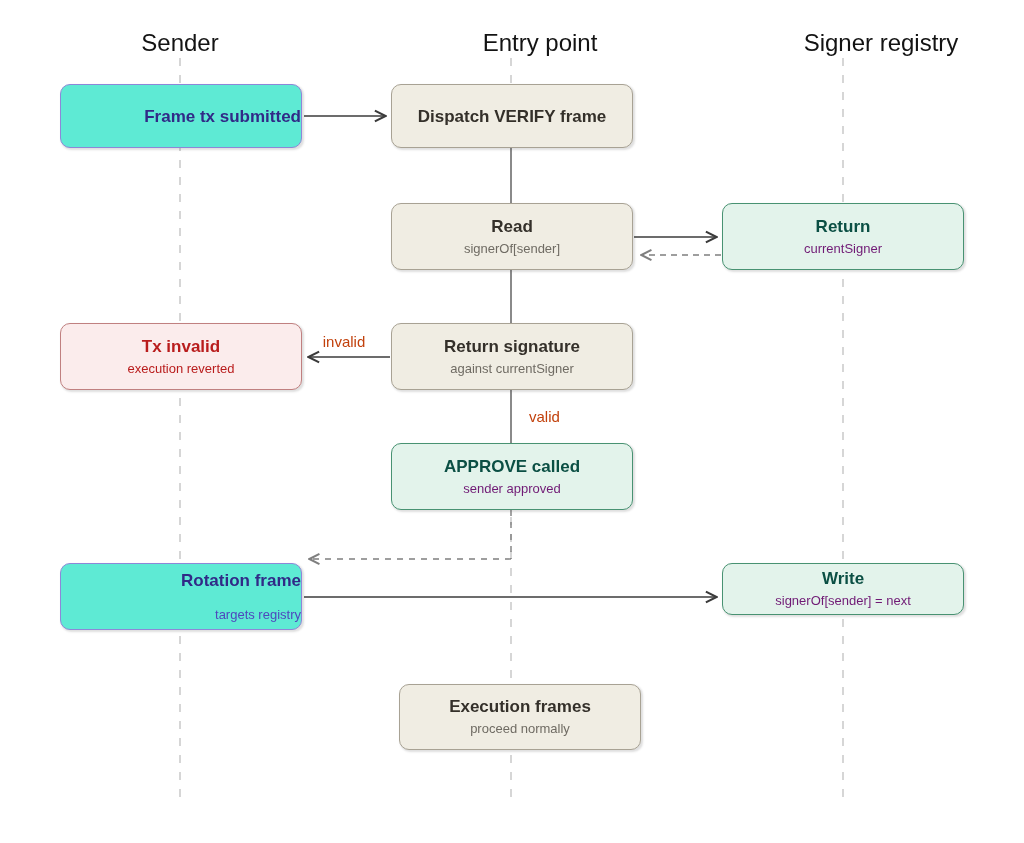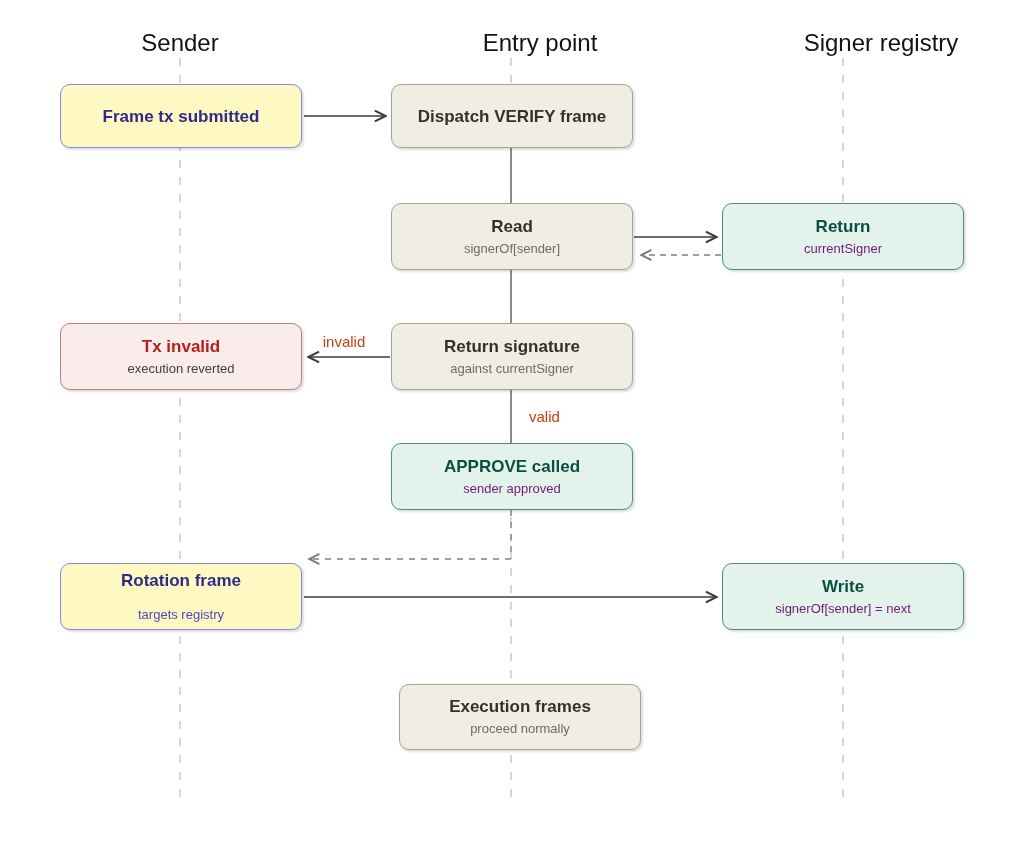--- a/index.html
+++ b/index.html
@@ -22,46 +22,46 @@
     position: absolute; box-sizing: border-box;
     border-radius: 10px; border: 1.5px solid;
     display: flex; flex-direction: column; align-items: center; justify-content: center;
     text-align: center;
     box-shadow: 1.5px 1.5px 2px rgba(80,80,80,0.18);
     background: #fff;
   }
   .node .t { font-weight: bold; font-size: 17px; line-height: 23px; white-space: nowrap; }
   .node .s { font-size: 13px; line-height: 21px; white-space: nowrap; }
 
-  .purple { background: #fef9c3; border-color: #8d87d8; }
+  .purple { background: #5eead4; border-color: #8d87d8; align-items: flex-end; }
   .purple .t { color: #312a87; }
   .purple .s { color: #4f48bd; }
 
   .beige { background: #f0ede3; border-color: #a8a294; }
   .beige .t { color: #34302a; }
   .beige .s { color: #6f6b63; }
 
   .green { background: #e3f3eb; border-color: #489272; }
   .green .t { color: #0b4f44; }
   .green .s { color: #701a75; }
 
   .red { background: #fbecec; border-color: #c08080; }
   .red .t { color: #b91c1c; }
-  .red .s { color: #404040; }
+  .red .s { color: #b91c1c; }
 
   
   #nd-frame-tx   { left: 60px;  top: 84px;  width: 242px; height: 64px; }
   #nd-dispatch   { left: 391px; top: 84px;  width: 242px; height: 64px; }
   #nd-read       { left: 391px; top: 203px; width: 242px; height: 67px; }
   #nd-return     { left: 722px; top: 203px; width: 242px; height: 67px; }
   #nd-tx-invalid { left: 60px;  top: 323px; width: 242px; height: 67px; }
   #nd-verify     { left: 391px; top: 323px; width: 242px; height: 67px; }
   #nd-approve    { left: 391px; top: 443px; width: 242px; height: 67px; }
   #nd-rotation   { left: 60px;  top: 563px; width: 242px; height: 67px; gap: 12px; }
-  #nd-write      { left: 722px; top: 563px; width: 242px; height: 67px; }
+  #nd-write      { left: 722px; top: 563px; width: 242px; height: 52px; }
   #nd-execution  { left: 399px; top: 684px; width: 242px; height: 66px; }
 
   .edge-label { position: absolute; font-size: 15px; color: #c2410c; white-space: nowrap; }
   #lbl-invalid { left: 312px; top: 333px; width: 64px; text-align: center; }
   #lbl-valid   { left: 529px; top: 408px; }
 </style>
 </head>
 <body>
 
 <div class="canvas">

